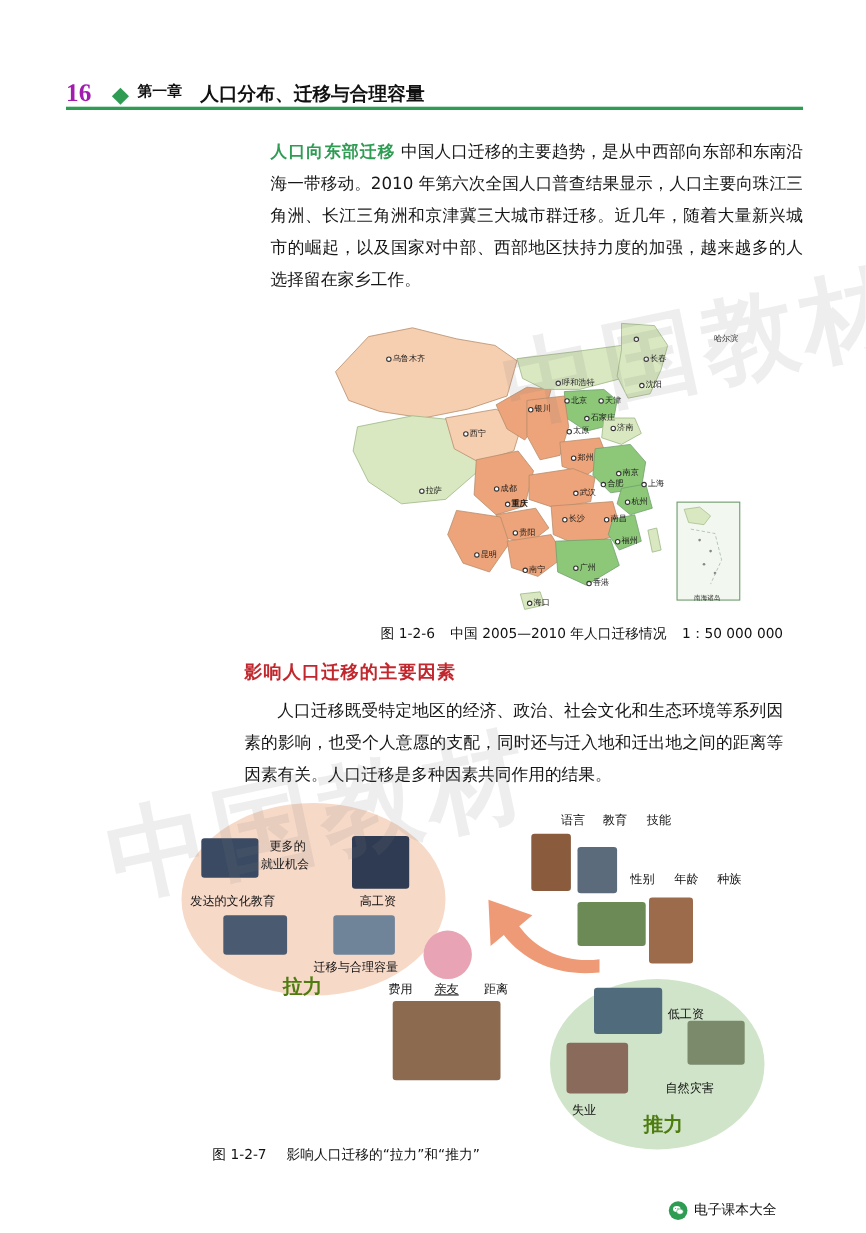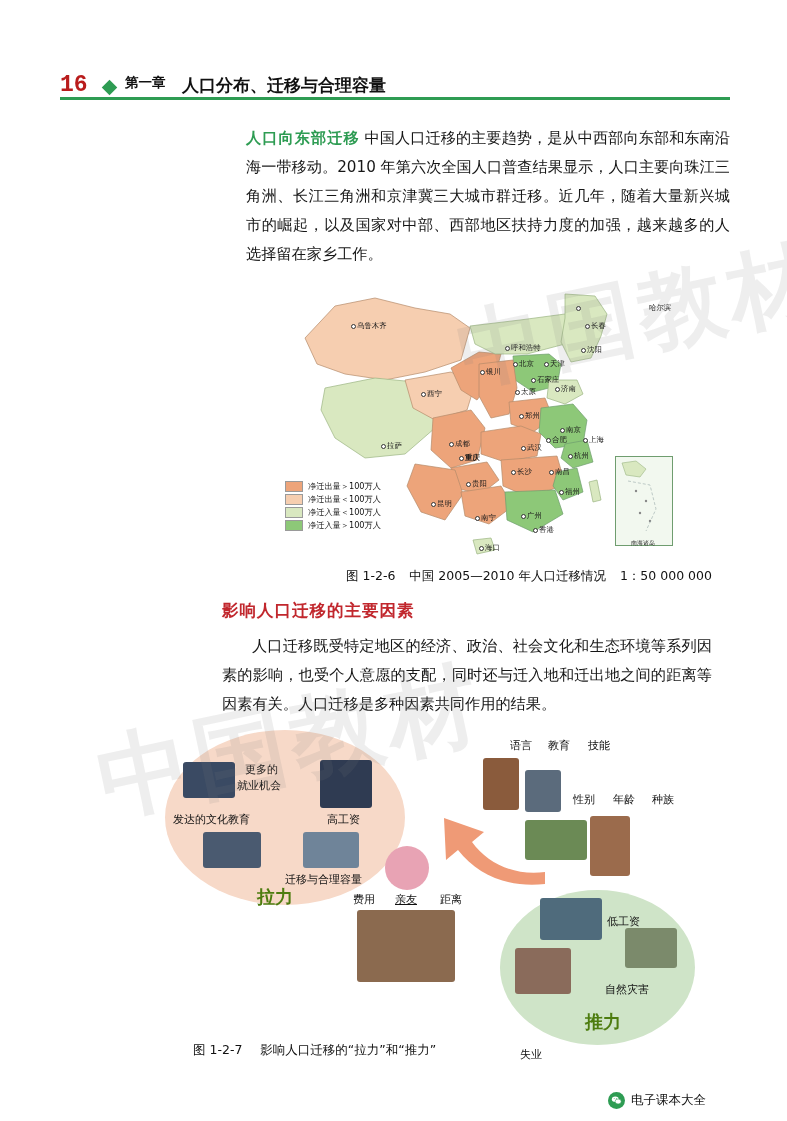--- a/index.html
+++ b/index.html
@@ -23,22 +23,22 @@
     letter-spacing:6px;
   }
   .wm1{left:455px;top:258px;font-size:86px;transform:rotate(-12deg);}
   .wm2{left:95px;top:680px;font-size:92px;transform:rotate(-12deg);}
   
   .page-header{
     position:absolute;left:60px;top:72px;width:670px;height:32px;
   }
   .page-number{
     position:absolute;left:0;top:0;
-    font-size:23px;font-weight:bold;color:#b91c1c;
-    font-family:Liberation Mono, monospace;
+    font-size:23px;font-weight:bold;color:#a21caf;
+    font-family:Liberation Serif, serif;
   }
   .hdr-diamond{
     position:absolute;left:44px;top:10px;width:11px;height:11px;
     background:#2e9c53;transform:rotate(45deg);
   }
   .hdr-chapter{
     position:absolute;left:65px;top:2px;
     font-size:13.5px;font-weight:bold;color:#111;
     font-family:"DejaVu Sans","Liberation Sans",sans-serif;
   }
@@ -253,38 +253,20 @@
       <div class="map-dot" style="left: 256px; top: 246px;"></div>
       <div class="map-label" style="left: 262px; top: 243px;">广州</div>
       <div class="map-dot" style="left: 210px; top: 248px;"></div>
       <div class="map-label" style="left: 216px; top: 245px;">南宁</div>
       <div class="map-dot" style="left: 268px; top: 260px;"></div>
       <div class="map-label" style="left: 274px; top: 257px;">香港</div>
       <div class="map-dot" style="left: 214px; top: 278px;"></div>
       <div class="map-label" style="left: 220px; top: 275px;">海口</div>
     </div>
 
-  <div class="legend">
-    <div class="legend-row">
-      <span class="legend-sw" style="background:#eda47a"></span>
-      <span class="legend-tx">净迁出量＞100万人</span>
-    </div>
-    <div class="legend-row">
-      <span class="legend-sw" style="background:#f6ceb0"></span>
-      <span class="legend-tx">净迁出量＜100万人</span>
-    </div>
-    <div class="legend-row">
-      <span class="legend-sw" style="background:#d9e8c0"></span>
-      <span class="legend-tx">净迁入量＜100万人</span>
-    </div>
-    <div class="legend-row">
-      <span class="legend-sw" style="background:#8dc878"></span>
-      <span class="legend-tx">净迁入量＞100万人</span>
-    </div>
-  </div>
 
   <div class="inset">
     <svg viewBox="0 0 56 88" width="56" height="88">
       <path d="M6 6 L20 4 L30 12 L24 20 L10 18 Z" fill="#d9e8c0" stroke="#9bb583" stroke-width="0.6"></path>
       <circle cx="20" cy="34" r="1.2" fill="#888"></circle>
       <circle cx="30" cy="44" r="1.2" fill="#888"></circle>
       <circle cx="24" cy="56" r="1.2" fill="#888"></circle>
       <circle cx="34" cy="64" r="1.2" fill="#888"></circle>
       <path d="M12 24 L34 28 L40 52 L30 74" fill="none" stroke="#9aa" stroke-width="0.6" stroke-dasharray="3 2"></path>
     </svg>
@@ -340,21 +322,21 @@
   <div class="dg-label" style="left:268px;top:172px;">费用</div>
   <div class="dg-label" style="left:310px;top:172px;text-decoration:underline;">亲友</div>
   <div class="dg-label" style="left:355px;top:172px;">距离</div>
 
   <div class="ph" style="left:455px;top:178px;width:62px;height:42px;background:#4f6b7c;"></div>
   <div class="ph" style="left:540px;top:208px;width:52px;height:40px;background:#7b8a6b;"></div>
   <div class="ph" style="left:430px;top:228px;width:56px;height:46px;background:#8a6b5b;"></div>
 
   <div class="dg-label" style="left:522px;top:194px;">低工资</div>
   <div class="dg-label" style="left:520px;top:262px;">自然灾害</div>
-  <div class="dg-label" style="left:435px;top:282px;margin-top:45px;">失业</div>
+  <div class="dg-label" style="left:435px;top:282px;">失业</div>
   <div class="dg-big" style="left:500px;top:290px;">推力</div>
 </div>
 
 <div class="fig-caption" style="left:193px;top:1042px;">
   <span>图 1-2-7</span>
   <span style="margin-left:14px">影响人口迁移的“拉力”和“推力”</span>
 </div>
 
 <div class="footer">
   <span class="wechat-badge">

